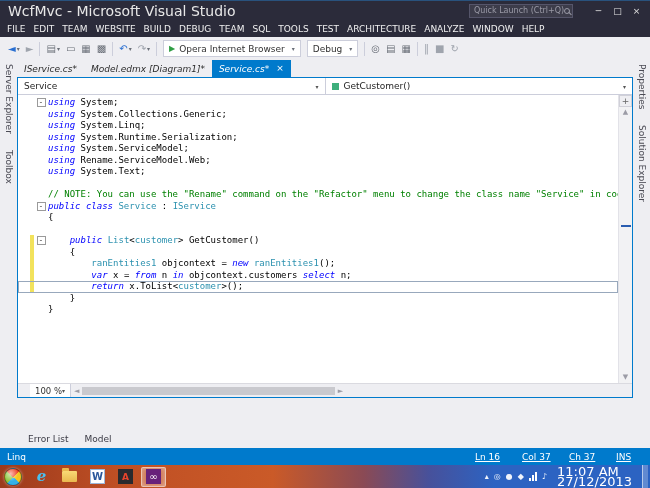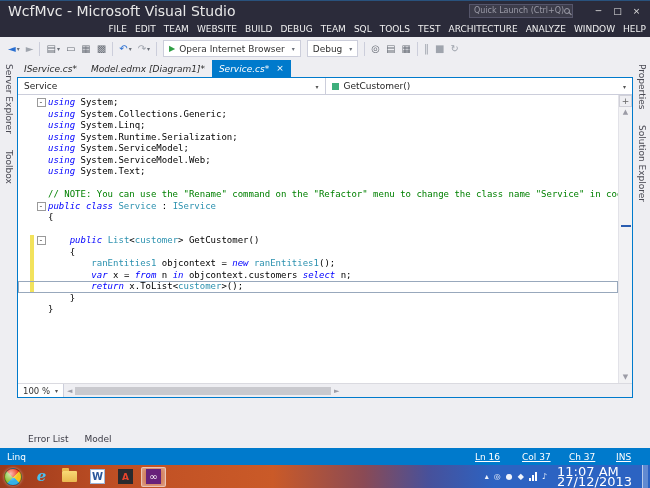--- a/index.html
+++ b/index.html
@@ -12,21 +12,21 @@
   .title{margin-left:8px;font-size:14px;color:#e8e8e8;}
   .tb-spacer{flex:1;}
   .quicklaunch{width:104px;height:14px;background:#3c3c4a;border:1px solid #55556a;display:flex;align-items:center;justify-content:space-between;padding:0 4px;margin-right:16px;}
   .ql-text{color:#9a9aa6;font-size:8px;white-space:nowrap;}
   .ql-mag{width:6px;height:6px;border:1px solid #9a9aa6;border-radius:50%;position:relative;margin-right:3px;flex:0 0 auto;}
   .ql-mag::after{content:"";position:absolute;width:4px;height:1px;background:#9a9aa6;transform:rotate(45deg);right:-3px;bottom:-1px;}
   .winbtns{display:flex;margin-right:4px;}
   .winbtns span{width:19px;text-align:center;font-size:9px;color:#e0e0e0;}
 
   
-  .menubar{height:17px;background:var(--titlebg,#2b2b3a);display:flex;align-items:center;flex:0 0 auto;padding-left:3px;justify-content:flex-end;}
+  .menubar{height:17px;background:var(--titlebg,#2b2b3a);display:flex;align-items:center;flex:0 0 auto;padding-left:3px;}
   .menu-item{font-size:9px;color:#f0f0f0;padding:0 4px;white-space:nowrap;}
 
   
   .toolbar{height:23px;background:#EEEEF2;display:flex;align-items:center;padding-left:5px;flex:0 0 auto;}
   .tb-btn{display:flex;align-items:center;padding:0 3px;font-size:10px;}
   .tb-glyph{font-size:10px;line-height:1;}
   .tb-dd{font-size:6px;color:#6a6f78;margin-left:1px;}
   .tb-sep{width:1px;height:14px;background:#CCCEDB;margin:0 3px;}
   .tb-combo{display:flex;align-items:center;height:17px;background:#fff;border:1px solid #CCCEDB;padding:0 5px;margin:0 3px;font-size:9px;color:#333;white-space:nowrap;}
   .tb-combo-icon{margin-right:4px;font-size:8px;line-height:1;}
@@ -65,21 +65,21 @@
   .tk-cm{color:var(--cm,#008000);}
   .tk-pl{color:#000;}
 
   .vscroll{width:14px;flex:0 0 auto;background:#F2F2F4;border-left:1px solid #E2E2E8;display:flex;flex-direction:column;align-items:center;position:relative;}
   .split-box{width:13px;height:12px;background:#EEEEF2;border:1px solid #D0D0D8;color:#666;font-size:9px;line-height:10px;text-align:center;}
   .scroll-arrow{color:#9c9ca6;font-size:7px;line-height:11px;}
   .scroll-arrow.down{margin-top:auto;}
   .caret-marker{position:absolute;left:2px;top:45%;width:10px;height:2px;background:#2a5db0;}
 
   .editor-bottom{height:14px;flex:0 0 auto;display:flex;align-items:center;background:#EEEEF2;border-top:1px solid #DADAE0;}
-  .zoom{height:100%;display:flex;align-items:center;font-size:8.5px;color:#333;background:#fff;border-right:1px solid #CCCEDB;padding:0 5px;gap:5px;}
+  .zoom{height:100%;display:flex;align-items:center;font-size:8.5px;color:#333;background:#fff;border-right:1px solid #CCCEDB;padding:0 5px;margin-left:12px;}
   .zoom-arrow{font-size:6px;color:#555;}
   .hscroll{flex:1;height:100%;display:flex;align-items:center;}
   .h-arrow{font-size:7px;color:#9c9ca6;padding:0 3px;}
   .h-thumb{height:8px;width:45%;background:#C9C9CE;}
 
   .bottom-tabs{height:18px;display:flex;align-items:center;padding-left:3px;background:#EEEEF2;flex:0 0 auto;margin-top:32px;}
   .bottom-tab{font-size:9px;color:#3b3b45;padding:0 8px;}
 
   
   .statusbar{height:17px;background:var(--accent,#007ACC);color:#fff;display:flex;align-items:center;font-size:9px;flex:0 0 auto;}
@@ -241,21 +241,21 @@
           </div>
         </div>
 
         <div class="editor-body">
           <div class="code">
               <div class="code-line"><span class="ind-margin"></span><span class="chg"></span><span class="fold"><span class="fold-box">-</span></span><span class="code-text"><span class="tk-kw">using</span><span class="tk-pl"> System;</span></span></div>
               <div class="code-line"><span class="ind-margin"></span><span class="chg"></span><span class="fold"></span><span class="code-text"><span class="tk-kw">using</span><span class="tk-pl"> System.Collections.Generic;</span></span></div>
               <div class="code-line"><span class="ind-margin"></span><span class="chg"></span><span class="fold"></span><span class="code-text"><span class="tk-kw">using</span><span class="tk-pl"> System.Linq;</span></span></div>
               <div class="code-line"><span class="ind-margin"></span><span class="chg"></span><span class="fold"></span><span class="code-text"><span class="tk-kw">using</span><span class="tk-pl"> System.Runtime.Serialization;</span></span></div>
               <div class="code-line"><span class="ind-margin"></span><span class="chg"></span><span class="fold"></span><span class="code-text"><span class="tk-kw">using</span><span class="tk-pl"> System.ServiceModel;</span></span></div>
-              <div class="code-line"><span class="ind-margin"></span><span class="chg"></span><span class="fold"></span><span class="code-text"><span class="tk-kw">using</span><span class="tk-pl"> System.ServiceModel.Web;</span></span></div>
+              <div class="code-line"><span class="ind-margin"></span><span class="chg"></span><span class="fold"></span><span class="code-text"><span class="tk-kw">using</span><span class="tk-pl"> Rename.ServiceModel.Web;</span></span></div>
               <div class="code-line"><span class="ind-margin"></span><span class="chg"></span><span class="fold"></span><span class="code-text"><span class="tk-kw">using</span><span class="tk-pl"> System.Text;</span></span></div>
               <div class="code-line"><span class="ind-margin"></span><span class="chg"></span><span class="fold"></span><span class="code-text"></span></div>
               <div class="code-line"><span class="ind-margin"></span><span class="chg"></span><span class="fold"></span><span class="code-text"><span class="tk-cm">// NOTE: You can use the "Rename" command on the "Refactor" menu to change the class name "Service" in code, svc and config file t</span></span></div>
               <div class="code-line"><span class="ind-margin"></span><span class="chg"></span><span class="fold"><span class="fold-box">-</span></span><span class="code-text"><span class="tk-kw">public</span><span class="tk-pl"> </span><span class="tk-kw">class</span><span class="tk-pl"> </span><span class="tk-ty">Service</span><span class="tk-pl"> : </span><span class="tk-ty">IService</span></span></div>
               <div class="code-line"><span class="ind-margin"></span><span class="chg"></span><span class="fold"></span><span class="code-text"><span class="tk-pl">{</span></span></div>
               <div class="code-line"><span class="ind-margin"></span><span class="chg"></span><span class="fold"></span><span class="code-text"></span></div>
               <div class="code-line"><span class="ind-margin"></span><span class="chg on"></span><span class="fold"><span class="fold-box">-</span></span><span class="code-text"><span class="tk-pl">    </span><span class="tk-kw">public</span><span class="tk-pl"> </span><span class="tk-ty">List</span><span class="tk-pl">&lt;</span><span class="tk-ty">customer</span><span class="tk-pl">&gt; GetCustomer()</span></span></div>
               <div class="code-line"><span class="ind-margin"></span><span class="chg on"></span><span class="fold"></span><span class="code-text"><span class="tk-pl">    {</span></span></div>
               <div class="code-line"><span class="ind-margin"></span><span class="chg on"></span><span class="fold"></span><span class="code-text"><span class="tk-pl">        </span><span class="tk-ty">ranEntities1</span><span class="tk-pl"> objcontext = </span><span class="tk-kw">new</span><span class="tk-pl"> </span><span class="tk-ty">ranEntities1</span><span class="tk-pl">();</span></span></div>
               <div class="code-line"><span class="ind-margin"></span><span class="chg on"></span><span class="fold"></span><span class="code-text"><span class="tk-pl">        </span><span class="tk-kw">var</span><span class="tk-pl"> x = </span><span class="tk-kw">from</span><span class="tk-pl"> n </span><span class="tk-kw">in</span><span class="tk-pl"> objcontext.customers </span><span class="tk-kw">select</span><span class="tk-pl"> n;</span></span></div>

